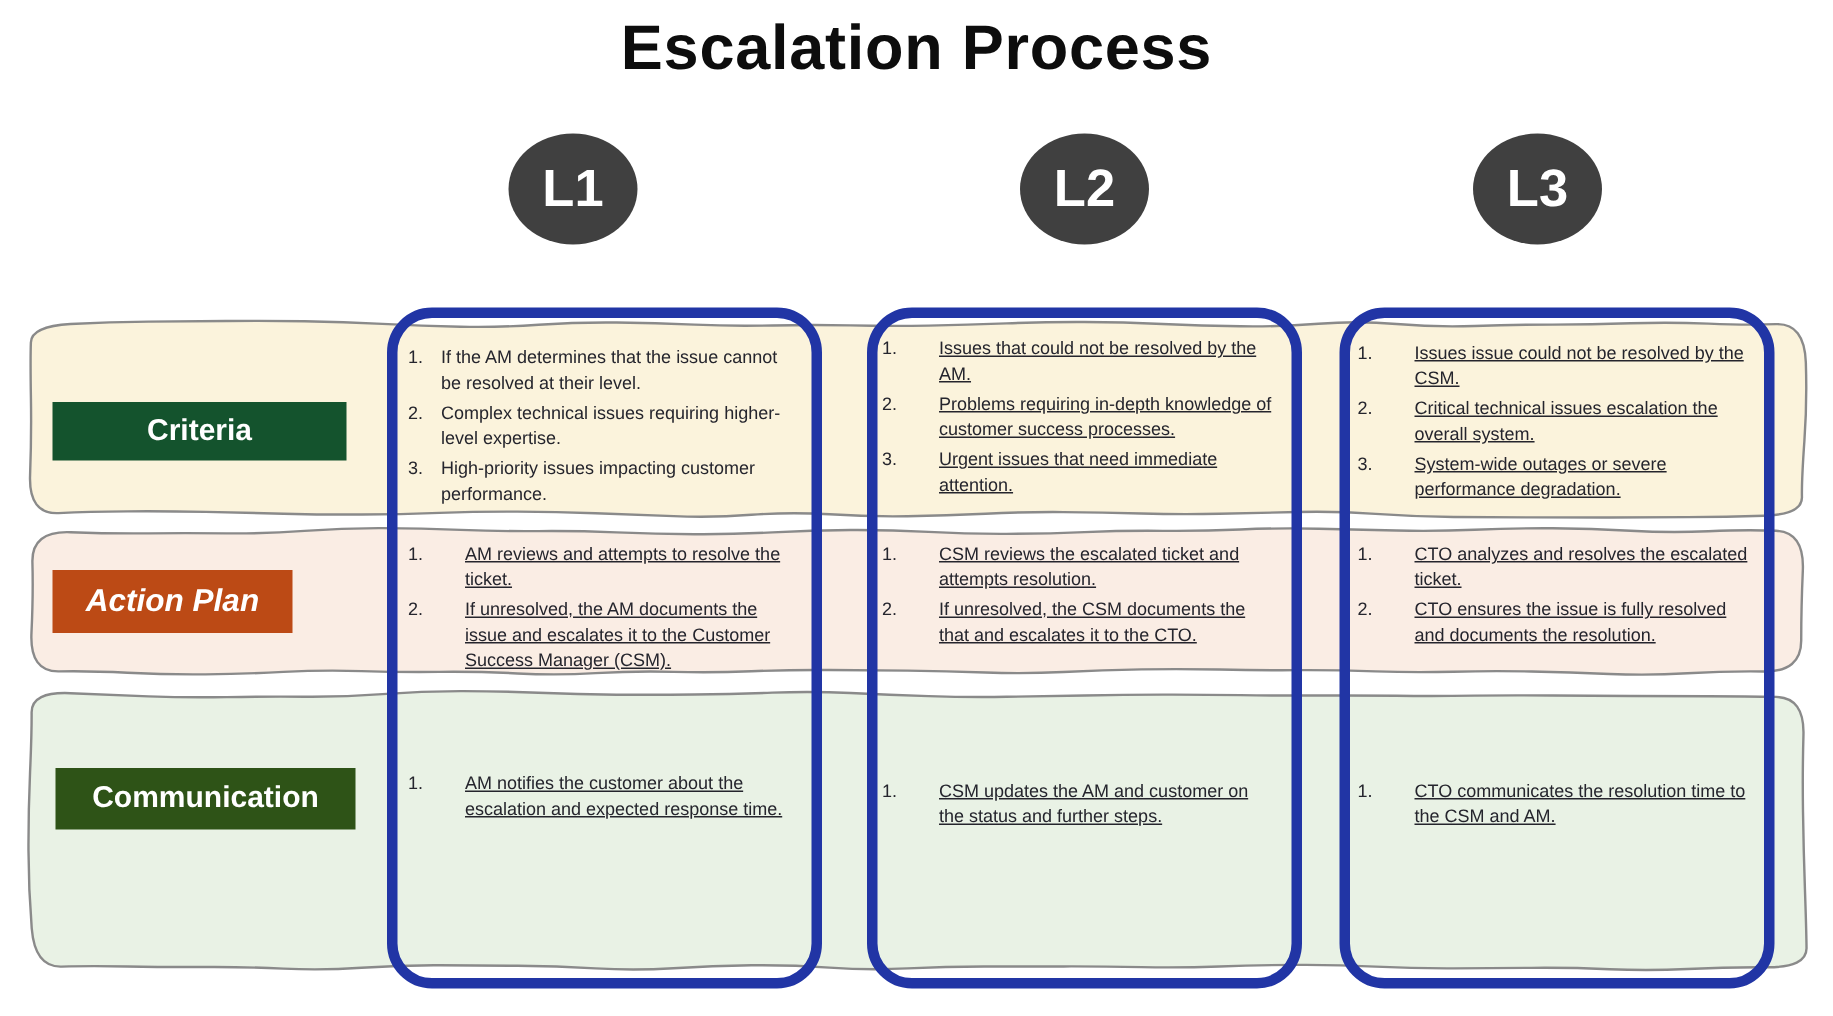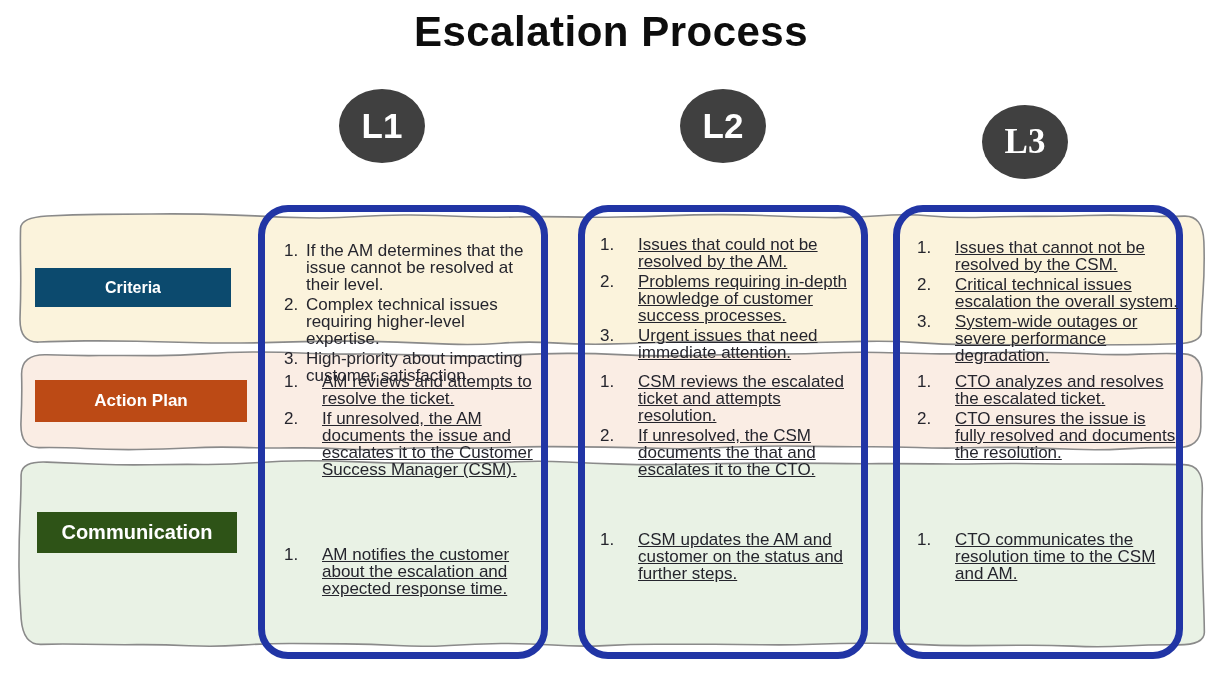--- a/index.html
+++ b/index.html
@@ -15,58 +15,58 @@
   }
   
   .badge{
     width:86px;height:74px;border-radius:50%;
     background:#404040;color:#ffffff;
     display:flex;align-items:center;justify-content:center;
     font-size:35px;font-weight:bold;z-index:4;
   }
   .badge-l1{left:339px;top:89px;}
   .badge-l2{left:680px;top:89px;}
-  .badge-l3{left:982px;top:105px;font-family:Liberation Serif, serif;}
+  .badge-l3{left:982px;top:89px;}
   
   .band{left:18px;width:1188px;z-index:1;}
   .band svg{display:block;overflow:visible;}
   .band-criteria{top:213px;height:133px;}
   .band-action{top:351px;height:100px;}
   .band-communication{top:460px;height:188px;}
   
   .row-label{
     color:#ffffff;font-weight:bold;text-align:center;z-index:3;
     display:flex;align-items:center;justify-content:center;
   }
-  .label-criteria{left:35px;top:268px;width:196px;height:39px;background:#0c4a6e;font-size:16px;}
-  .label-action{left:35px;top:380px;width:212px;height:42px;background:#BC4A15;font-size:17px;}
+  .label-criteria{left:35px;top:268px;width:196px;height:39px;background:#14532d;font-size:20px;}
+  .label-action{left:35px;top:380px;width:160px;height:42px;background:#BC4A15;font-size:21px;font-style:italic;}
   .label-communication{left:37px;top:512px;width:200px;height:41px;background:#2E5317;font-size:20px;}
   
   .col{
     top:205px;width:290px;height:454px;box-sizing:border-box;
     border:7px solid #2135A5;border-radius:30px;background:transparent;z-index:2;
   }
   .col-l1{left:258px;}
   .col-l2{left:578px;}
   .col-l3{left:893px;}
   
   ol.cell{
-    margin:12px;padding:0;list-style:none;counter-reset:li;z-index:3;
-    font-size:17px;line-height:17px;color:#25252d;
+    margin:0;padding:0;list-style:none;counter-reset:li;z-index:3;
+    font-size:12px;line-height:17px;color:#25252d;
   }
   ol.cell li{counter-increment:li;position:relative;margin-bottom:3px;}
   ol.cell li::before{content:counter(li) ".";position:absolute;left:0;top:0;}
   ol.indent-sm li{padding-left:22px;}
   ol.indent-lg li{padding-left:38px;text-decoration:underline;}
   .cell-l1{left:272px;width:258px;}
   .cell-l2{left:588px;width:262px;}
   .cell-l3{left:905px;width:262px;}
   .cell-r1-1{top:230px;} .cell-r1-2{top:224px;} .cell-r1-3{top:227px;}
   .cell-r2{top:361px;}
-  .cell-r3-1{top:534px;} .cell-r3-2{top:519px;} .cell-r3-3{top:519px;}
+  .cell-r3-1{top:514px;} .cell-r3-2{top:519px;} .cell-r3-3{top:519px;}
 </style>
 </head>
 <body>
 
 <div class="abs page-title">Escalation Process</div>
 
 <div class="abs badge badge-l1">
     <span>L1</span>
   </div>
 <div class="abs badge badge-l2">
@@ -96,21 +96,21 @@
 <div class="abs row-label label-action">Action Plan</div>
 <div class="abs row-label label-communication">Communication</div>
 
 <div class="abs col col-l1"></div>
 <div class="abs col col-l2"></div>
 <div class="abs col col-l3"></div>
 
 <ol class="abs cell indent-sm cell-l1 cell-r1-1">
   <li>If the AM determines that the issue cannot be resolved at their level.</li>
   <li>Complex technical issues requiring higher-level expertise.</li>
-  <li>High-priority about impacting customer satisfaction.</li>
+  <li>High-priority issues impacting customer performance.</li>
 </ol>
 <ol class="abs cell indent-lg cell-l1 cell-r2">
   <li>AM reviews and attempts to resolve the ticket.</li>
   <li>If unresolved, the AM documents the issue and escalates it to the Customer Success Manager (CSM).</li>
 </ol>
 <ol class="abs cell indent-lg cell-l1 cell-r3-1">
   <li>AM notifies the customer about the escalation and expected response time.</li>
 </ol>
 
 <ol class="abs cell indent-lg cell-l2 cell-r1-2">
@@ -120,21 +120,21 @@
 </ol>
 <ol class="abs cell indent-lg cell-l2 cell-r2">
   <li>CSM reviews the escalated ticket and attempts resolution.</li>
   <li>If unresolved, the CSM documents the that and escalates it to the CTO.</li>
 </ol>
 <ol class="abs cell indent-lg cell-l2 cell-r3-2">
   <li>CSM updates the AM and customer on the status and further steps.</li>
 </ol>
 
 <ol class="abs cell indent-lg cell-l3 cell-r1-3">
-  <li>Issues that cannot not be resolved by the CSM.</li>
+  <li>Issues issue could not be resolved by the CSM.</li>
   <li>Critical technical issues escalation the overall system.</li>
   <li>System-wide outages or severe performance degradation.</li>
 </ol>
 <ol class="abs cell indent-lg cell-l3 cell-r2">
   <li>CTO analyzes and resolves the escalated ticket.</li>
   <li>CTO ensures the issue is fully resolved and documents the resolution.</li>
 </ol>
 <ol class="abs cell indent-lg cell-l3 cell-r3-3">
   <li>CTO communicates the resolution time to the CSM and AM.</li>
 </ol>

